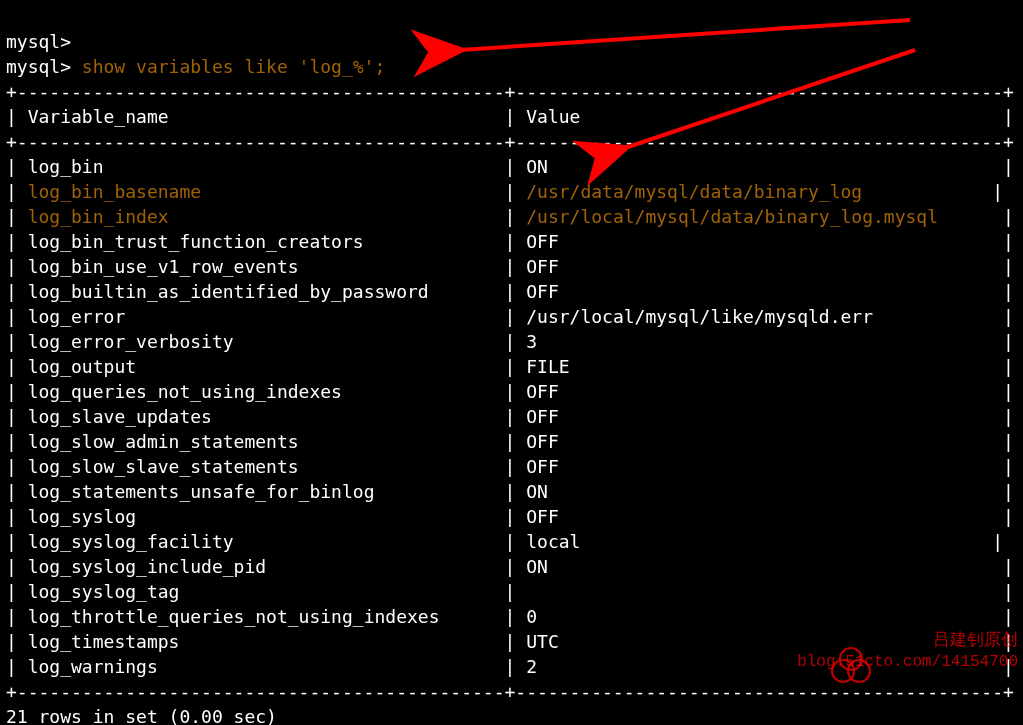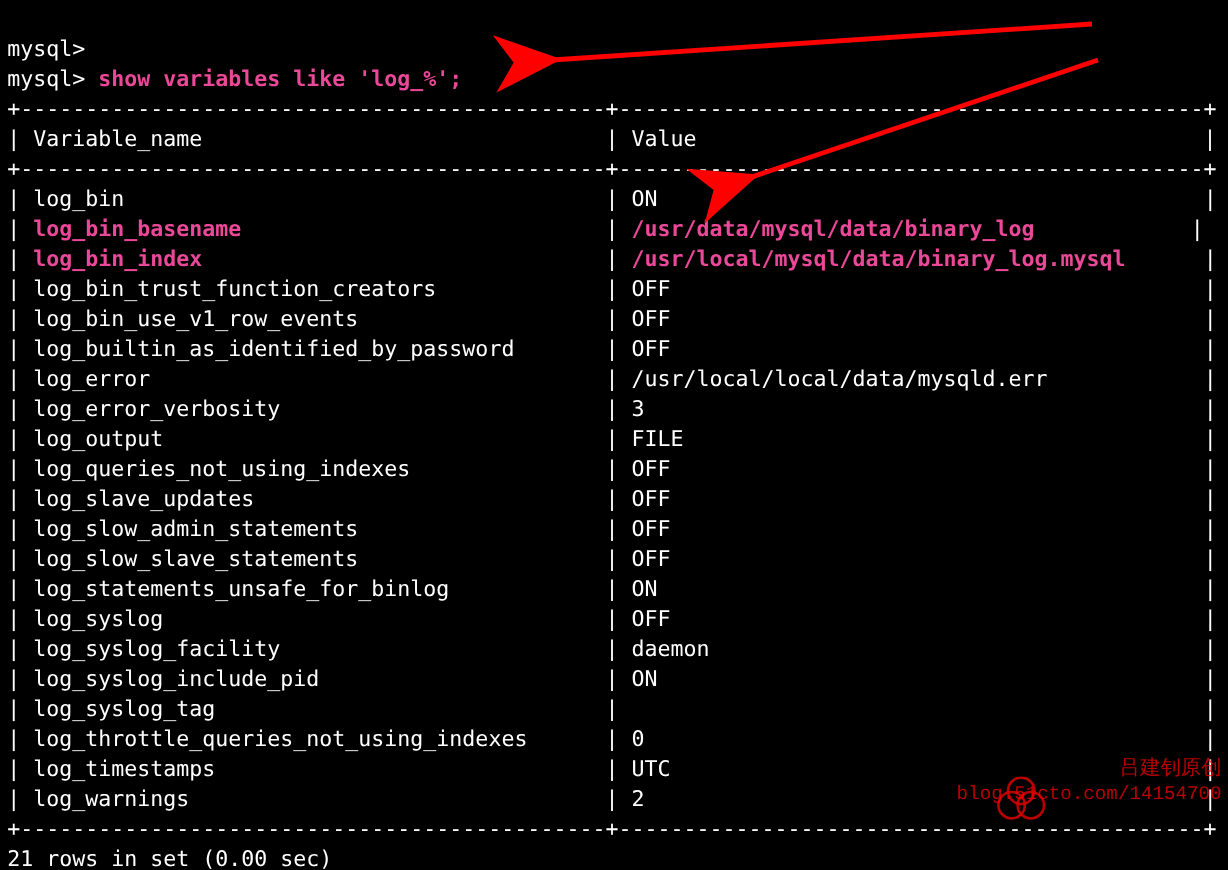--- a/index.html
+++ b/index.html
@@ -12,21 +12,21 @@
     line-height: 25px;
     width: 1023px;
     height: 725px;
     overflow: hidden;
     position: relative;
   }
   .term {
     white-space: pre;
     padding: 4px 6px 6px 6px;
   }
-  .yellow { color: #ec4899; font-weight: bold; }
+  .yellow { color: #a16207; }
   .white  { color: #ffffff; }
   .annot {
     position: absolute;
     pointer-events: none;
   }
   .watermark-box {
     position: absolute;
     right: 5px;
     bottom: 52px;
     text-align: right;
@@ -55,30 +55,30 @@
 <span class="white">mysql&gt; </span><span class="yellow">show variables like 'log_%';</span>
 <span class="white">+---------------------------------------------+---------------------------------------------+</span>
 <span class="white">| Variable_name                               | Value                                       |</span>
 <span class="white">+---------------------------------------------+---------------------------------------------+</span>
 <span><span class="white">| </span><span class="white">log_bin                                    </span><span class="white"> | </span><span class="white">ON                                         </span><span class="white"> |</span></span>
 <span><span class="white">| </span><span class="yellow">log_bin_basename                           </span><span class="white"> | </span><span class="yellow">/usr/data/mysql/data/binary_log           </span><span class="white"> |</span></span>
 <span><span class="white">| </span><span class="yellow">log_bin_index                              </span><span class="white"> | </span><span class="yellow">/usr/local/mysql/data/binary_log.mysql     </span><span class="white"> |</span></span>
 <span><span class="white">| </span><span class="white">log_bin_trust_function_creators            </span><span class="white"> | </span><span class="white">OFF                                        </span><span class="white"> |</span></span>
 <span><span class="white">| </span><span class="white">log_bin_use_v1_row_events                  </span><span class="white"> | </span><span class="white">OFF                                        </span><span class="white"> |</span></span>
 <span><span class="white">| </span><span class="white">log_builtin_as_identified_by_password      </span><span class="white"> | </span><span class="white">OFF                                        </span><span class="white"> |</span></span>
-<span><span class="white">| </span><span class="white">log_error                                  </span><span class="white"> | </span><span class="white">/usr/local/local/data/mysqld.err           </span><span class="white"> |</span></span>
+<span><span class="white">| </span><span class="white">log_error                                  </span><span class="white"> | </span><span class="white">/usr/local/mysql/like/mysqld.err           </span><span class="white"> |</span></span>
 <span><span class="white">| </span><span class="white">log_error_verbosity                        </span><span class="white"> | </span><span class="white">3                                          </span><span class="white"> |</span></span>
 <span><span class="white">| </span><span class="white">log_output                                 </span><span class="white"> | </span><span class="white">FILE                                       </span><span class="white"> |</span></span>
 <span><span class="white">| </span><span class="white">log_queries_not_using_indexes              </span><span class="white"> | </span><span class="white">OFF                                        </span><span class="white"> |</span></span>
 <span><span class="white">| </span><span class="white">log_slave_updates                          </span><span class="white"> | </span><span class="white">OFF                                        </span><span class="white"> |</span></span>
 <span><span class="white">| </span><span class="white">log_slow_admin_statements                  </span><span class="white"> | </span><span class="white">OFF                                        </span><span class="white"> |</span></span>
 <span><span class="white">| </span><span class="white">log_slow_slave_statements                  </span><span class="white"> | </span><span class="white">OFF                                        </span><span class="white"> |</span></span>
 <span><span class="white">| </span><span class="white">log_statements_unsafe_for_binlog           </span><span class="white"> | </span><span class="white">ON                                         </span><span class="white"> |</span></span>
 <span><span class="white">| </span><span class="white">log_syslog                                 </span><span class="white"> | </span><span class="white">OFF                                        </span><span class="white"> |</span></span>
-<span><span class="white">| </span><span class="white">log_syslog_facility                        </span><span class="white"> | </span><span class="white">daemon                                     </span><span class="white"> |</span></span>
+<span><span class="white">| </span><span class="white">log_syslog_facility                        </span><span class="white"> | </span><span class="white">local                                     </span><span class="white"> |</span></span>
 <span><span class="white">| </span><span class="white">log_syslog_include_pid                     </span><span class="white"> | </span><span class="white">ON                                         </span><span class="white"> |</span></span>
 <span><span class="white">| </span><span class="white">log_syslog_tag                             </span><span class="white"> | </span><span class="white">                                           </span><span class="white"> |</span></span>
 <span><span class="white">| </span><span class="white">log_throttle_queries_not_using_indexes     </span><span class="white"> | </span><span class="white">0                                          </span><span class="white"> |</span></span>
 <span><span class="white">| </span><span class="white">log_timestamps                             </span><span class="white"> | </span><span class="white">UTC                                        </span><span class="white"> |</span></span>
 <span><span class="white">| </span><span class="white">log_warnings                               </span><span class="white"> | </span><span class="white">2                                          </span><span class="white"> |</span></span>
 <span class="white">+---------------------------------------------+---------------------------------------------+</span>
 <span class="white">21 rows in set (0.00 sec)</span>
 </div>
 
 <svg class="annot" style="left:0;top:0" width="1023" height="725">

